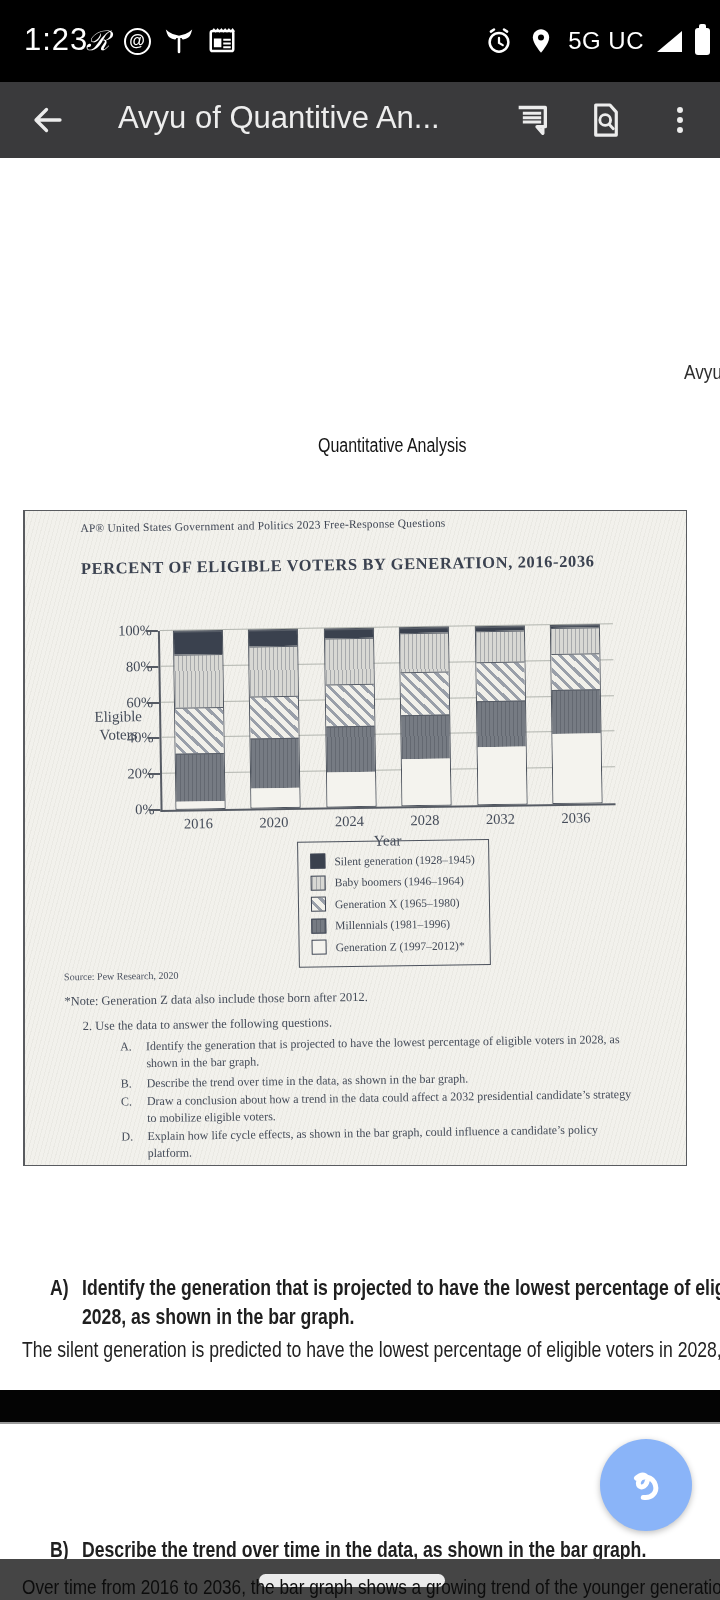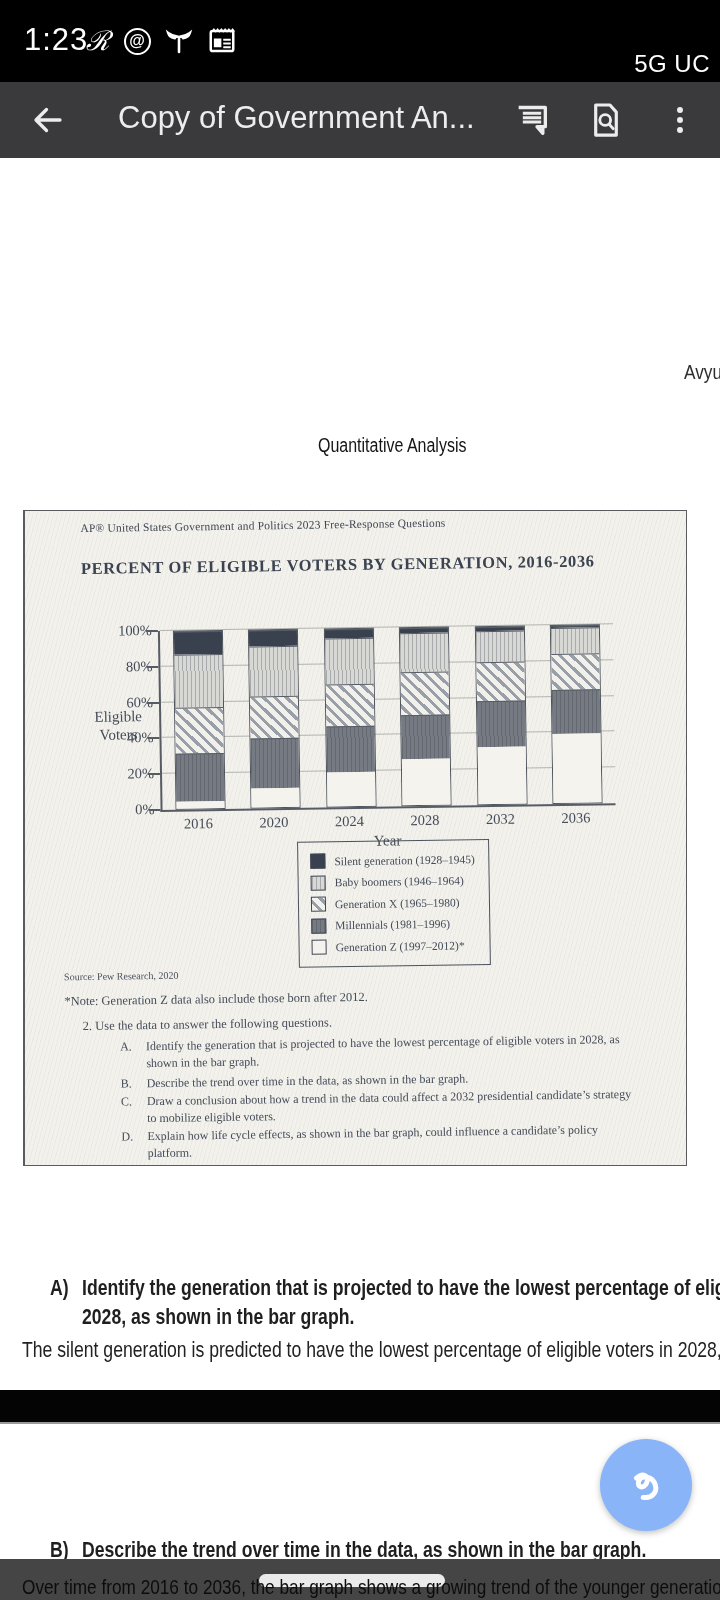--- a/index.html
+++ b/index.html
@@ -3,21 +3,21 @@
 <meta charset="utf-8">
 <style>
   html,body{margin:0;padding:0;background:#000;}
   .screen{position:relative;width:720px;height:1600px;overflow:hidden;background:#fff;
           font-family:"Liberation Sans",sans-serif;}
 
   
   .status-bar{position:absolute;left:0;top:0;width:720px;height:102px;background:#000;color:#fff;}
   .sb-time{position:absolute;left:24px;top:22px;font-size:31px;letter-spacing:1px;}
   .sb-left{position:absolute;left:86px;top:24px;display:flex;gap:14px;align-items:center;height:34px;}
-  .sb-right{position:absolute;right:10px;top:24px;display:flex;gap:13px;align-items:center;height:34px;flex-direction:column;}
+  .sb-right{position:absolute;right:10px;top:24px;display:flex;gap:13px;align-items:center;height:34px;}
   .sb-script-r{font-family:"DejaVu Serif",serif;font-style:italic;font-size:27px;line-height:30px;}
   .sb-at{width:27px;height:27px;border:2.2px solid #fff;border-radius:50%;display:flex;
          align-items:center;justify-content:center;font-size:16px;font-weight:bold;box-sizing:border-box;}
   .sb-net{font-size:24px;font-weight:500;letter-spacing:0.5px;}
   .sb-tri{width:0;height:0;border-left:25px solid transparent;border-bottom:21px solid #fff;}
   .sb-batt{position:relative;width:15px;height:27px;background:#fff;border-radius:3px;}
   .sb-batt::before{content:"";position:absolute;left:4px;top:-4px;width:7px;height:4px;background:#fff;
                    border-radius:2px 2px 0 0;}
 
   
@@ -144,21 +144,21 @@
       <span class="sb-batt"></span>
     </div>
   </div>
 
   <div class="app-bar">
     <div class="ab-back">
       <svg width="36" height="36" viewBox="0 0 24 24">
         <path d="M20 12H5M11 5l-7 7 7 7" stroke="#ececec" stroke-width="2.2" fill="none" stroke-linecap="round" stroke-linejoin="round"></path>
       </svg>
     </div>
-    <div class="ab-title">Copy of Government An...</div>
+    <div class="ab-title">Avyu of Quantitive An...</div>
     <div class="ab-icons">
       <div class="ab-btn">
         <svg width="40" height="40" viewBox="0 0 24 24">
           <path d="M4 4.5h16v11.5h-5l3.5 4v-4" stroke="#ececec" stroke-width="2" fill="none" stroke-linejoin="round"></path>
           <path d="M6.5 8h11M6.5 10.6h11M6.5 13.2h11" stroke="#ececec" stroke-width="1.8"></path>
         </svg>
       </div>
       <div class="ab-btn">
         <svg width="38" height="40" viewBox="0 0 24 24">
           <path d="M5.5 2.5h9l4 4.5v14.5h-13z" stroke="#ececec" stroke-width="2" fill="none" stroke-linejoin="round"></path>

